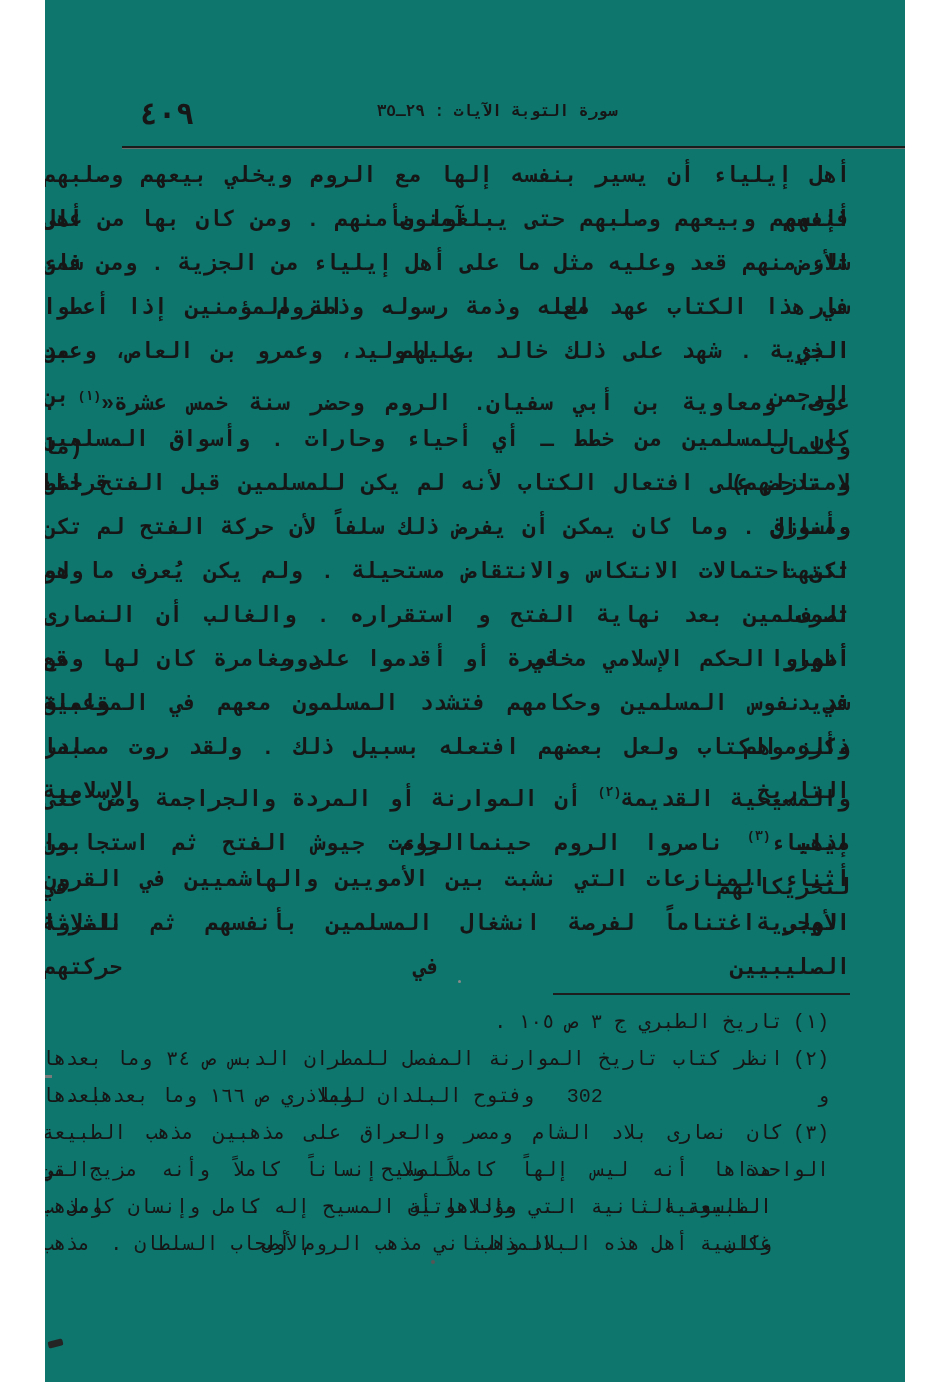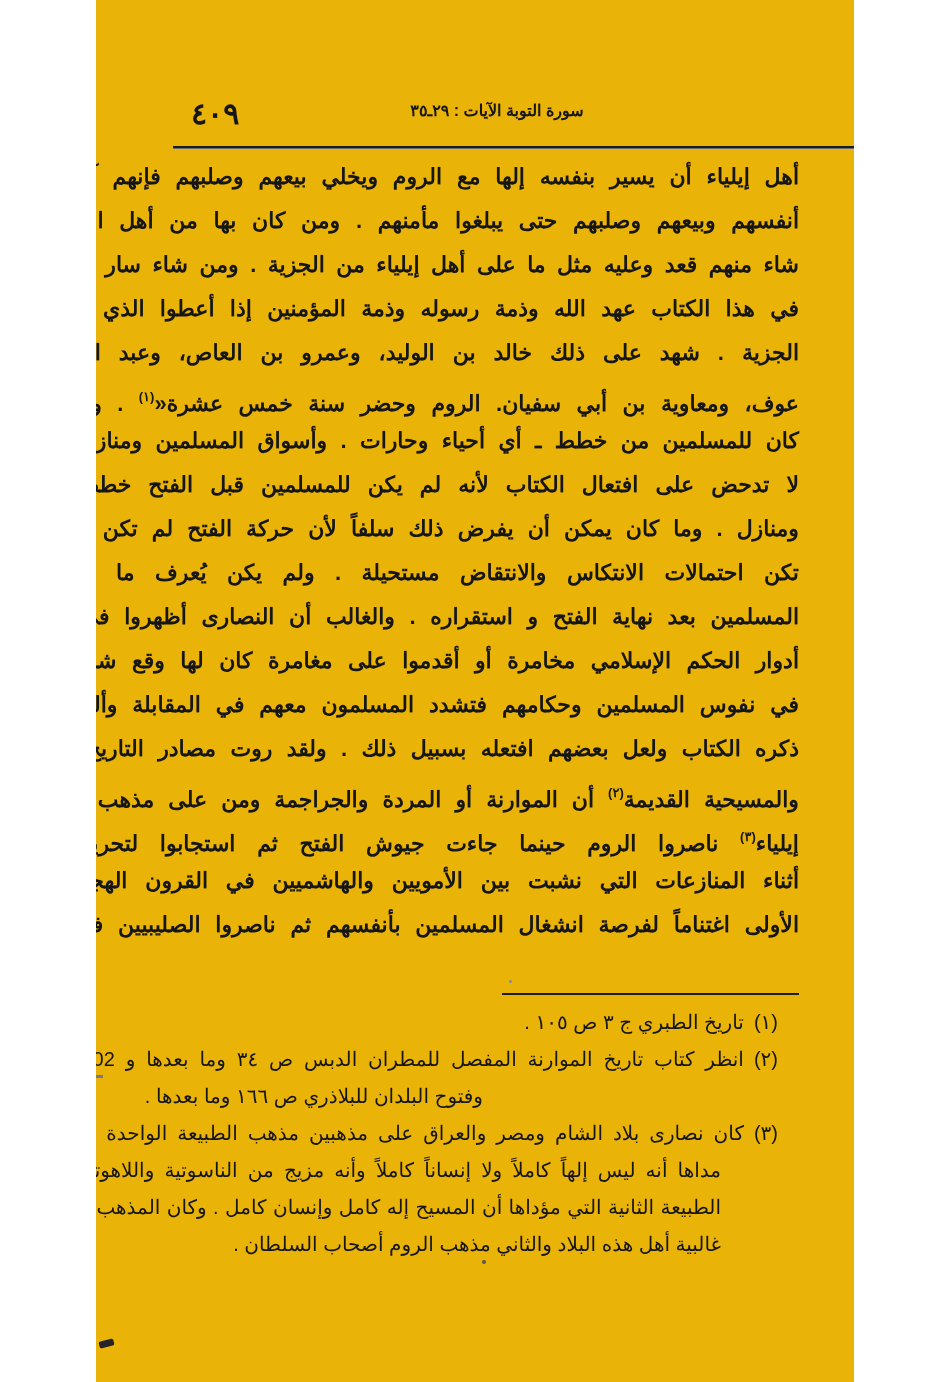--- a/index.html
+++ b/index.html
@@ -1,20 +1,20 @@
 <!DOCTYPE html>
 <html lang="ar" dir="rtl"><head>
 <meta charset="utf-8">
 <style>
   html,body { margin:0; padding:0; background:#ffffff; }
   .page {
     position:relative;
-    width:758px; height:1382px;
-    background:#eab308;
-    font-family:Liberation Sans, sans-serif;
+    width:860px; height:1382px;
+    background:#0f766e;
+    font-family:Liberation Mono, monospace;
     color:#161616;
     direction:rtl;
     overflow:hidden;
     margin:0 auto;
   }
   
   .page-number {
     position:absolute; top:96px; left:95px;
     font-size:30px; font-weight:bold; direction:rtl;
   }

